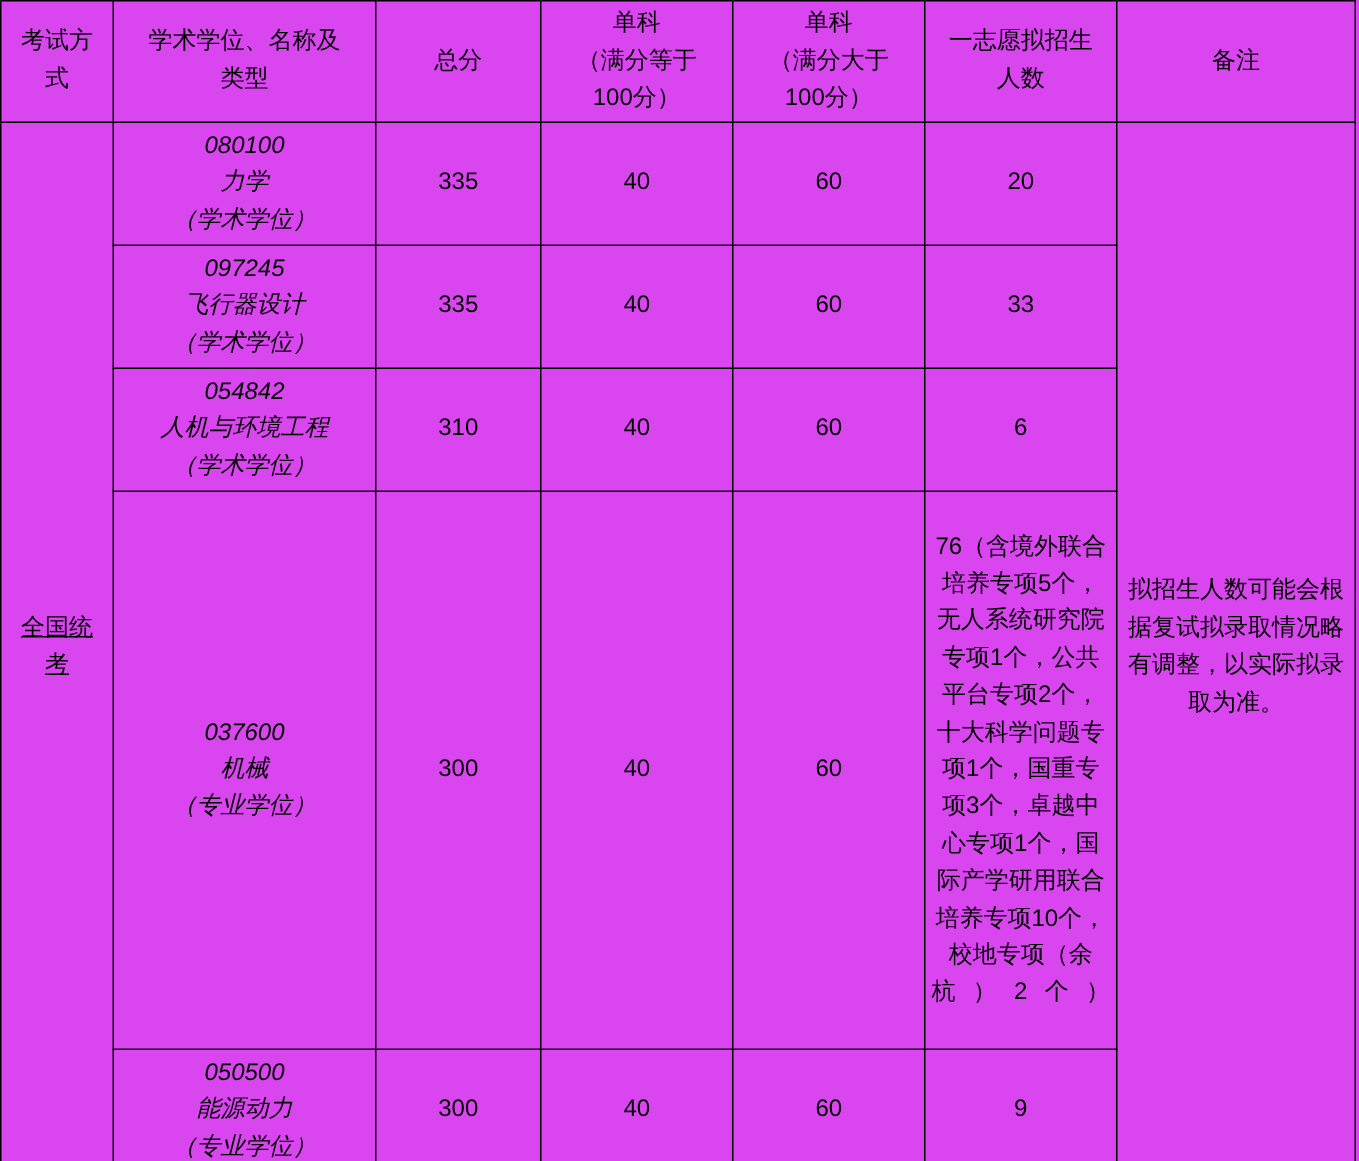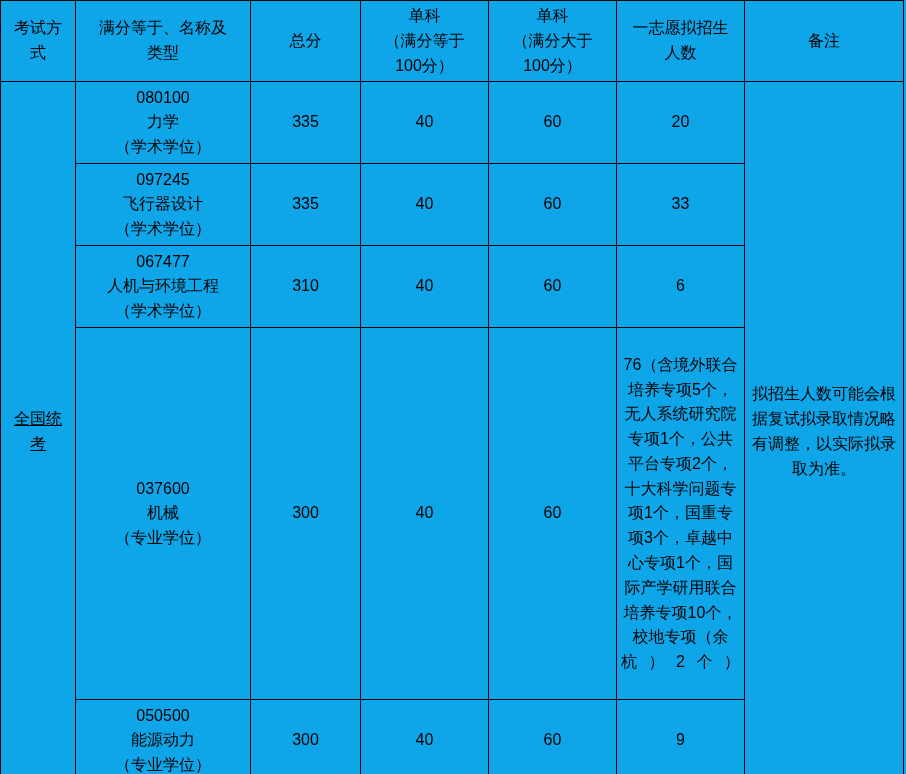--- a/index.html
+++ b/index.html
@@ -9,21 +9,21 @@
   }
   body {
     font-family: "Liberation Sans", sans-serif;
     color: #000000;
   }
   .sheet {
     width: 906px;
     height: 774px;
     position: relative;
     overflow: hidden;
-    background: #0ea5e9;
+    background: #d946ef;
   }
   table.score-table {
     border-collapse: collapse;
     table-layout: fixed;
     width: 903px;
     margin: 0;
     border: 1px solid #000;
   }
   table.score-table th,
   table.score-table td {
@@ -46,20 +46,21 @@
 
   thead td, thead th {
     font-size: 16px;
     padding: 8px 6px;
   }
   .hdr-line { display: block; }
 
   .major-cell {
     line-height: 1.6;
     font-size: 16px;
+    font-style: italic;
   }
   .major-cell .ln { display: block; }
 
   .vert-mode {
     font-size: 16px;
     line-height: 1.6;
   }
   .vert-mode .ln { display: block; text-decoration: underline; }
 
   .plan-long {
@@ -98,21 +99,21 @@
       <col class="col-plan">
       <col class="col-remark">
     </colgroup>
     <thead>
       <tr>
         <th>
           <span class="hdr-line">考试方</span>
           <span class="hdr-line">式</span>
         </th>
         <th>
-          <span class="hdr-line">满分等于、名称及</span>
+          <span class="hdr-line">学术学位、名称及</span>
           <span class="hdr-line">类型</span>
         </th>
         <th>
           <span class="hdr-line">总分</span>
         </th>
         <th>
           <span class="hdr-line">单科</span>
           <span class="hdr-line">（满分等于</span>
           <span class="hdr-line">100分）</span>
         </th>
@@ -155,21 +156,21 @@
           <span class="ln">（学术学位）</span>
         </td>
         <td class="num">335</td>
         <td class="num">40</td>
         <td class="num">60</td>
         <td class="num">33</td>
       </tr>
 
       <tr class="r3">
         <td class="major-cell">
-          <span class="ln">067477</span>
+          <span class="ln">054842</span>
           <span class="ln">人机与环境工程</span>
           <span class="ln">（学术学位）</span>
         </td>
         <td class="num">310</td>
         <td class="num">40</td>
         <td class="num">60</td>
         <td class="num">6</td>
       </tr>
 
       <tr class="r4">

